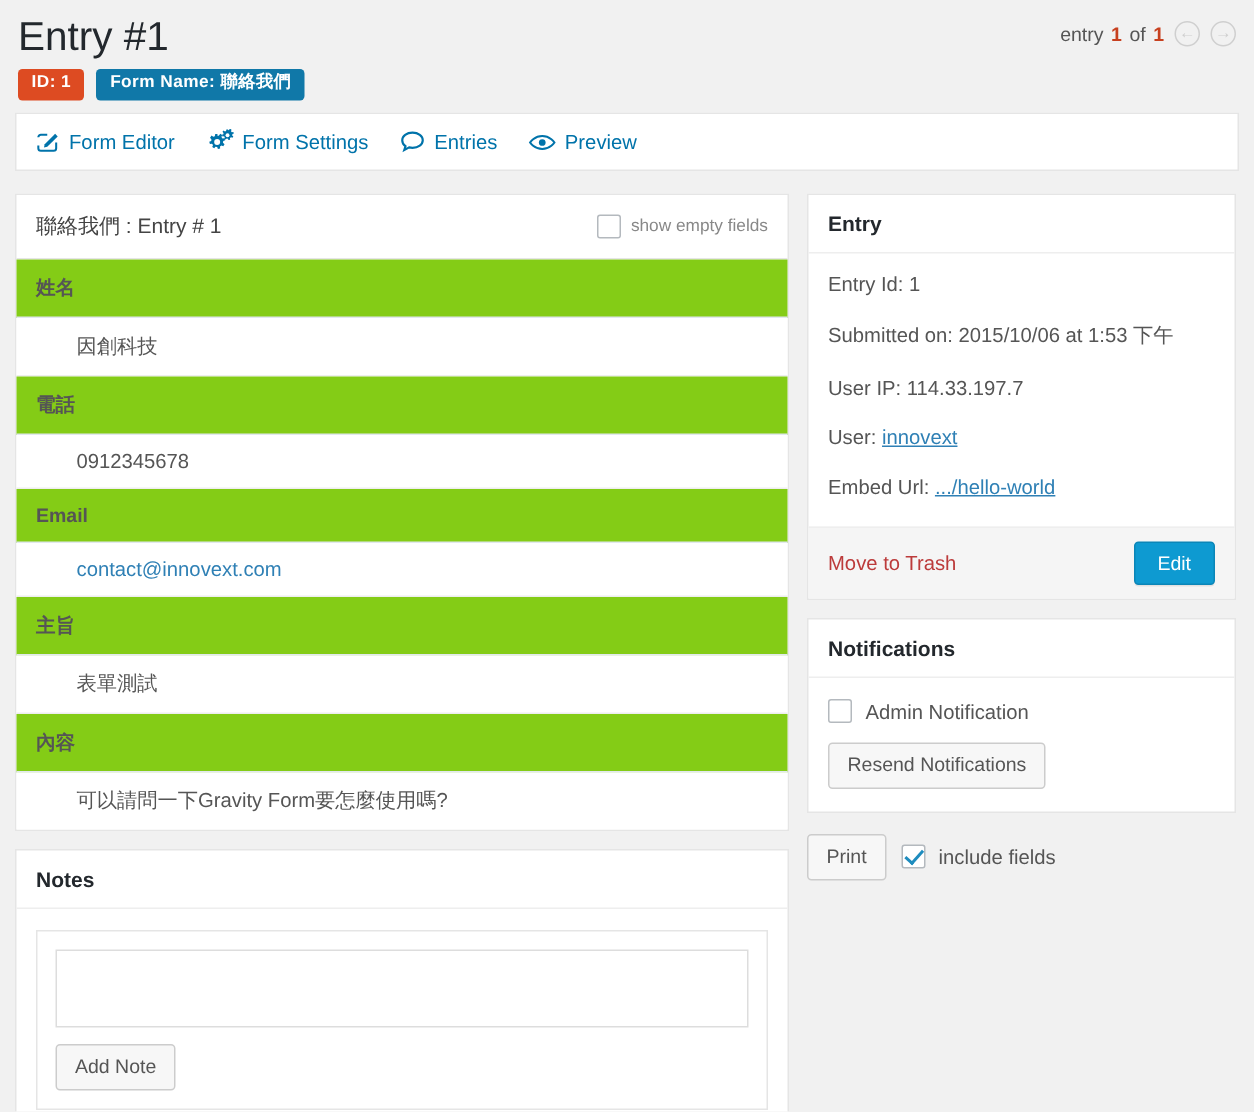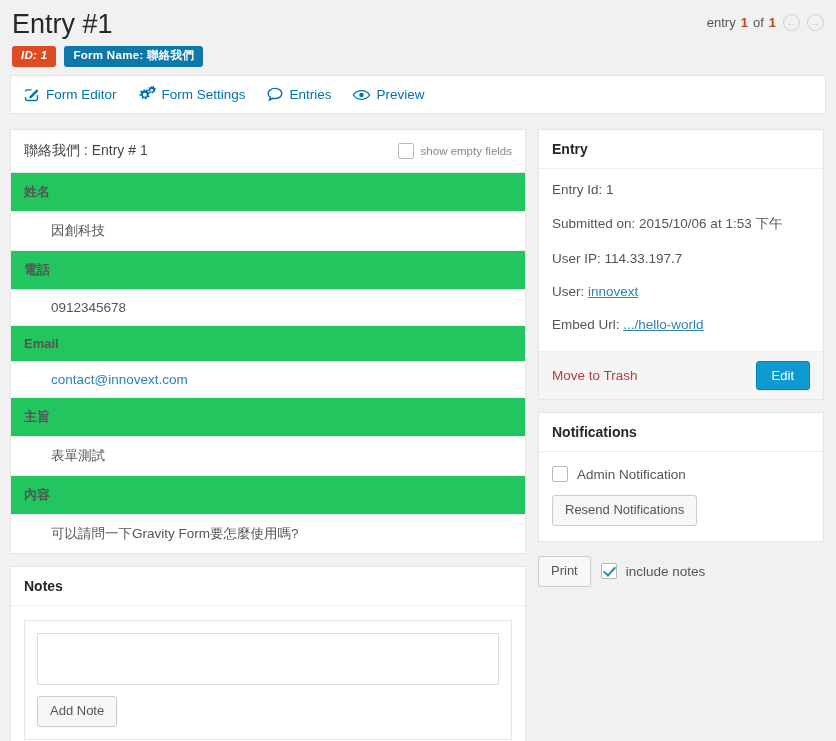--- a/index.html
+++ b/index.html
@@ -18,21 +18,21 @@
   .hdr-title {
     font-size: 27px; font-weight: 400; color: #23282d;
     line-height: 1.2; margin: 0 0 6px 2px; letter-spacing: 0px;
   }
   .badges { display: flex; align-items: center; gap: 8px; margin-left: 2px; }
   .badge {
     display: inline-block; color: #fff; font-size: 11.5px; font-weight: bold;
     padding: 3px 9px 4px 9px; border-radius: 3px; letter-spacing: 0.3px;
     line-height: 1.2;
   }
-  .badge-id { background: #dd4b22; font-style: italic; }
+  .badge-id { background: #dd4b22; }
   .badge-form { background: #1078a8; }
 
   .entry-nav {
     position: absolute; right: 12px; top: 14px;
     display: flex; align-items: center; gap: 5px;
     font-size: 13px; color: #555;
   }
   .entry-nav .num { color: #c7401f; font-weight: bold; }
   .nav-btn {
     width: 17px; height: 17px; border-radius: 50%;
@@ -74,21 +74,21 @@
   .cb {
     width: 16px; height: 16px; border: 1px solid #b4b9be; background: #fff;
     border-radius: 2px; display: inline-block; position: relative; flex: none;
   }
   .cb.checked::after {
     content: ""; position: absolute; left: 4px; top: 0px;
     width: 5px; height: 10px; border: solid #1e8cbe;
     border-width: 0 2.4px 2.4px 0; transform: rotate(42deg);
   }
   .f-label {
-    background: #22c55e; border-bottom: 1px solid #e1e8ee;
+    background: #84cc16; border-bottom: 1px solid #e1e8ee;
     padding: 10px 13px; font-size: 13px; font-weight: bold; color: #555;
   }
   .f-value {
     background: #fff; border-bottom: 1px solid #eee;
     padding: 10px 13px 10px 40px; font-size: 13.5px; color: #555;
   }
   .f-value:last-child { border-bottom: none; }
   .f-value a, .link { color: #2f80b5; text-decoration: none; }
 
   
@@ -276,19 +276,19 @@
           <div class="notif-btn-wrap">
             <button class="btn-sec">Resend Notifications</button>
           </div>
         </div>
       </div>
 
       <div class="print-row">
         <button class="btn-sec">Print</button>
         <label class="notif-row">
           <span class="cb checked"></span>
-          <span class="print-label">include notes</span>
+          <span class="print-label">include fields</span>
         </label>
       </div>
 
     </div>
   </div>
 </div>
 
 </body></html>

